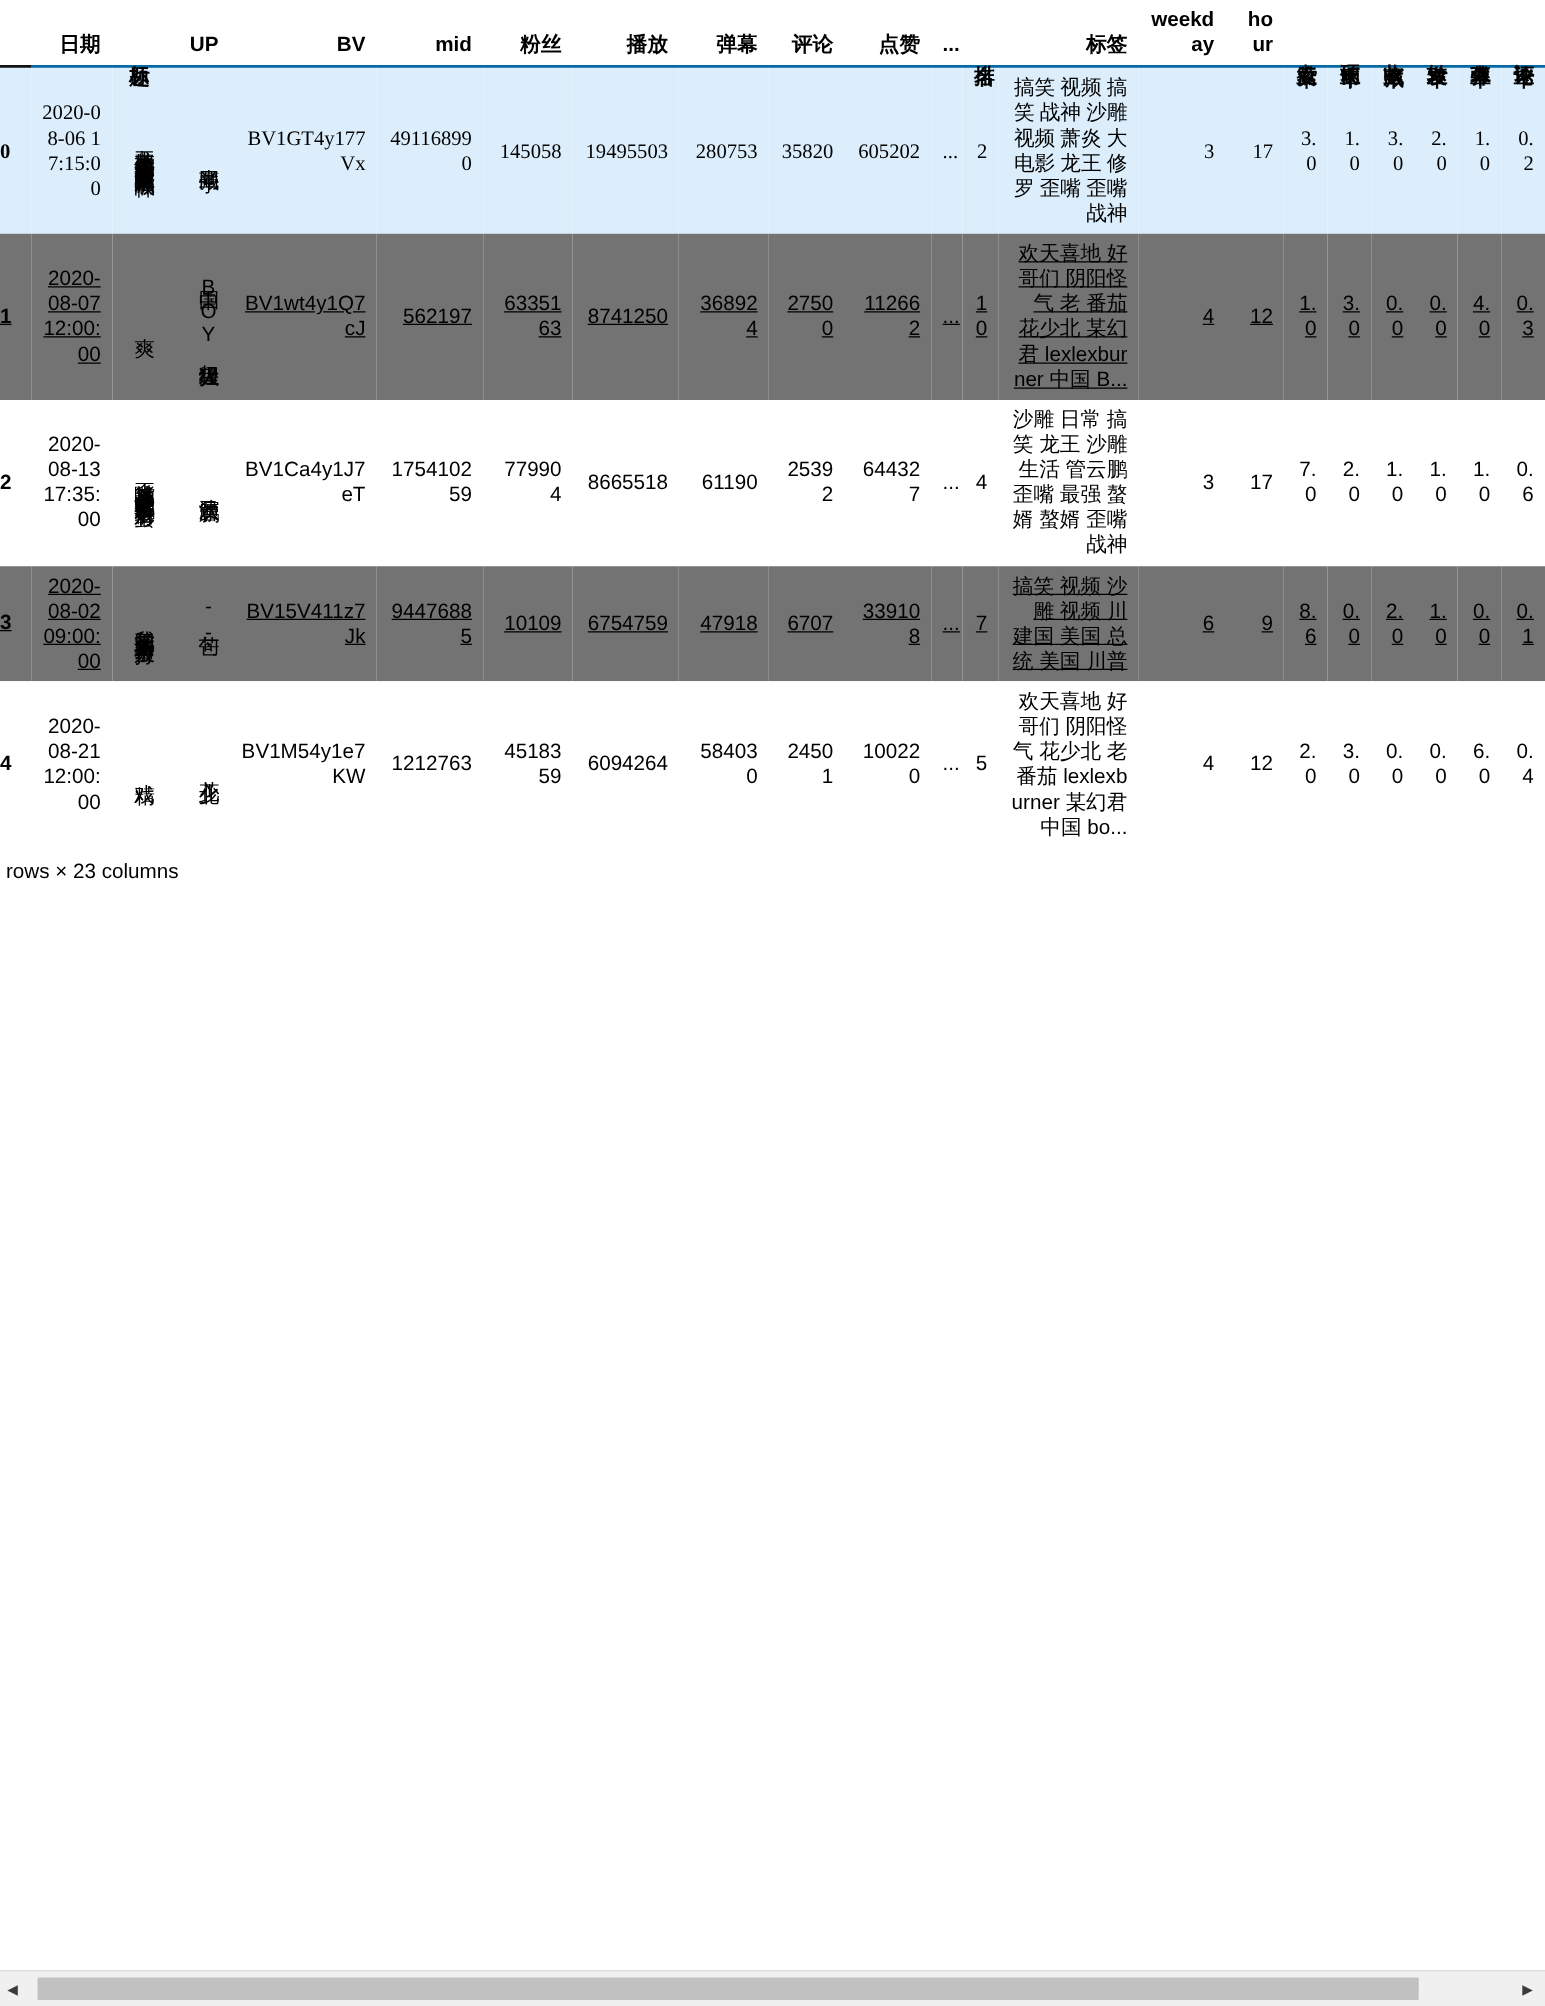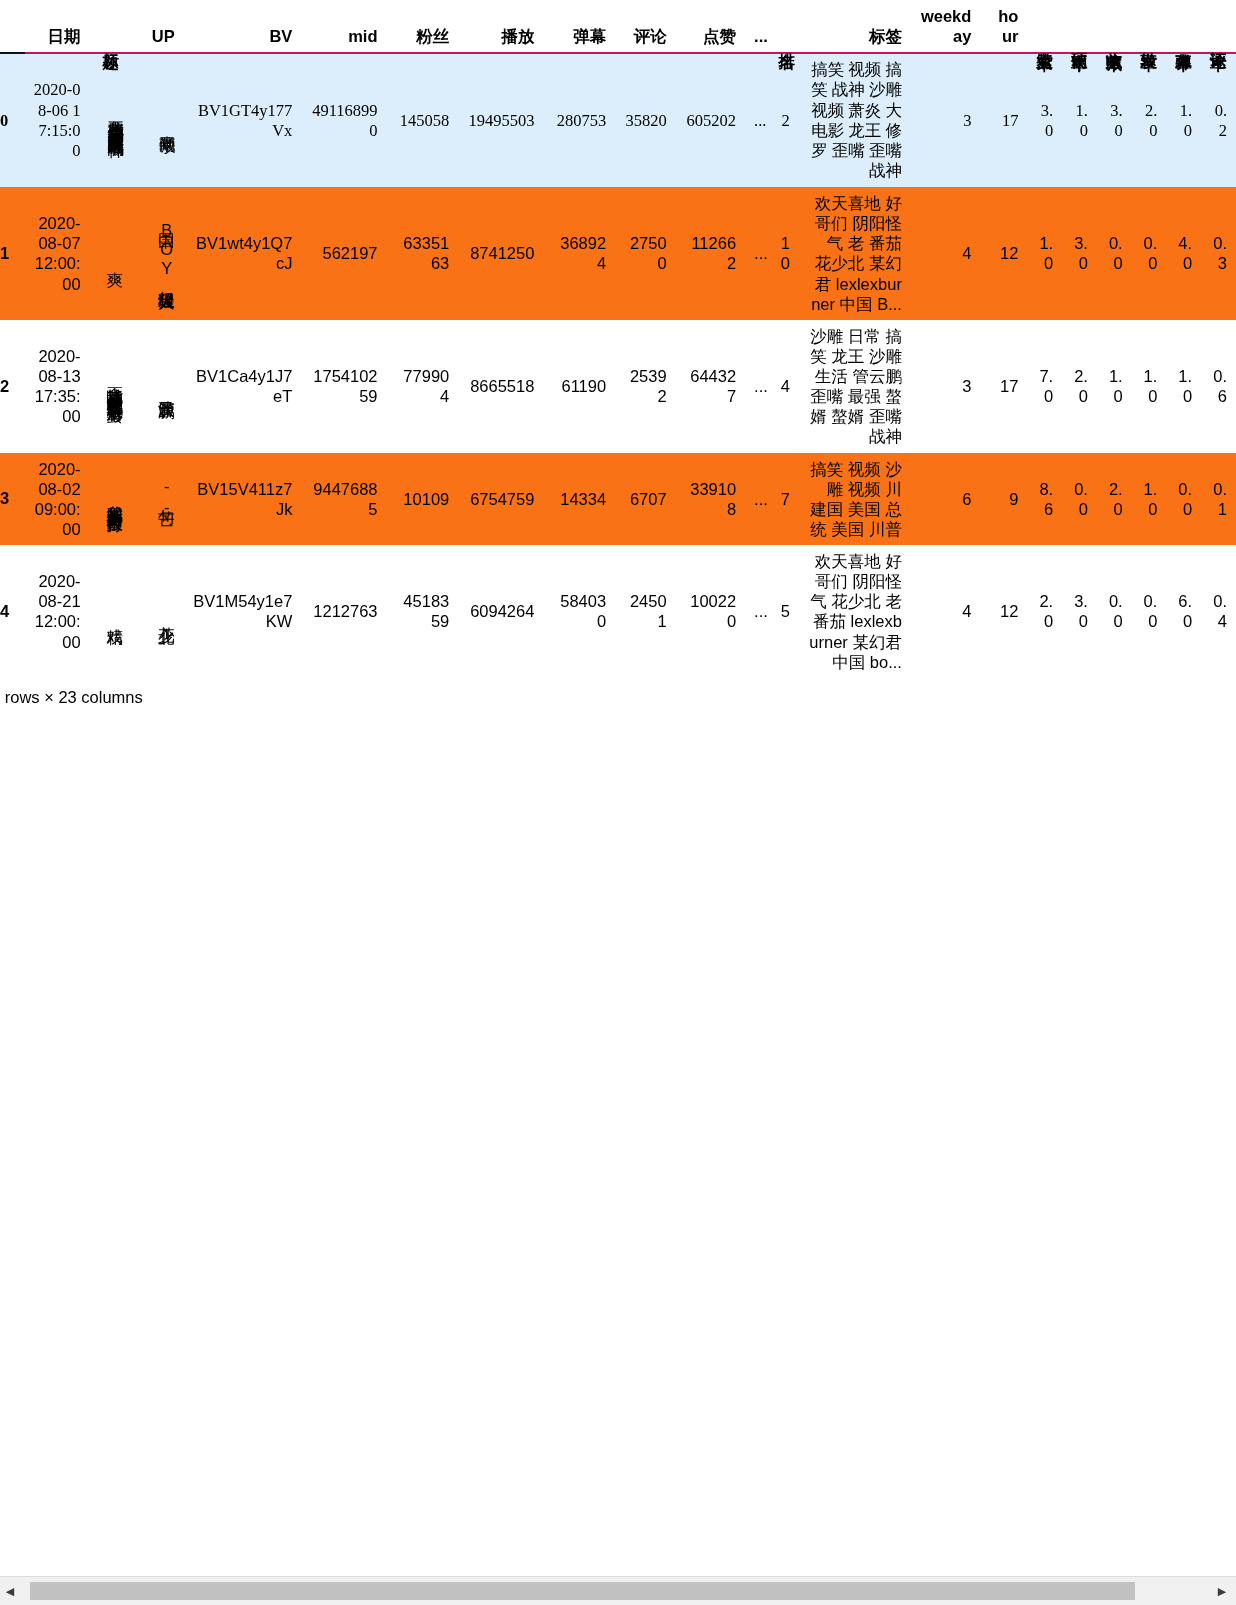--- a/index.html
+++ b/index.html
@@ -30,21 +30,21 @@
     table-layout: fixed;
     width: 1245px;
     margin-left: -9px;
   }
   table.dataframe thead th {
     font-weight: bold;
     text-align: right;
     vertical-align: bottom;
     padding: 6px 9px 6px 9px;
     border: none;
-    border-bottom: 2px solid #be185d;
+    border-bottom: 2px solid #0369a1;
     line-height: 1.22;
     white-space: normal;
     word-break: break-all;
     background: #ffffff;
   }
   table.dataframe thead th.corner {
     border-bottom: 2px solid #111111;
   }
   table.dataframe tbody th.rowidx {
     font-weight: bold;
@@ -57,21 +57,21 @@
   table.dataframe tbody td {
     text-align: right;
     vertical-align: middle;
     padding: 6px 9px;
     border: none;
     line-height: 1.22;
     white-space: normal;
     word-break: break-all;
   }
   tbody tr.odd th.rowidx,
-  tbody tr.odd td { background: #f97316; }
+  tbody tr.odd td { background: #737373; text-decoration: underline; }
   tbody tr.even th.rowidx,
   tbody tr.even td { background: #ffffff; }
   tbody tr.hl th.rowidx,
   tbody tr.hl td { background: #dceefb !important; font-family: Liberation Serif, serif; }
 
   
   .c-idx   { width: 30px; }
   .c-date  { width: 58px; }
   .c-title { width: 38px; }
   .c-up    { width: 46px; }
@@ -281,21 +281,21 @@
           </tr>
           <tr class="odd">
             <th class="rowidx">3</th>
             <td>2020-08-02 09:00:00</td>
             <td class="cell-vert"><span class="vert-cjk">我父亲因为支持川普被人打了</span></td>
             <td class="cell-vert"><span class="vert-cjk">-句芒-</span></td>
             <td>BV15V411z7Jk</td>
             <td>94476885</td>
             <td>10109</td>
             <td>6754759</td>
-            <td>14334</td>
+            <td>47918</td>
             <td>6707</td>
             <td>339108</td>
             <td>...</td>
             <td>7</td>
             <td class="tagcell">搞笑 视频 沙雕 视频 川 建国 美国 总统 美国 川普</td>
             <td>6</td>
             <td>9</td>
             <td>8.6</td>
             <td>0.0</td>
             <td>2.0</td>

